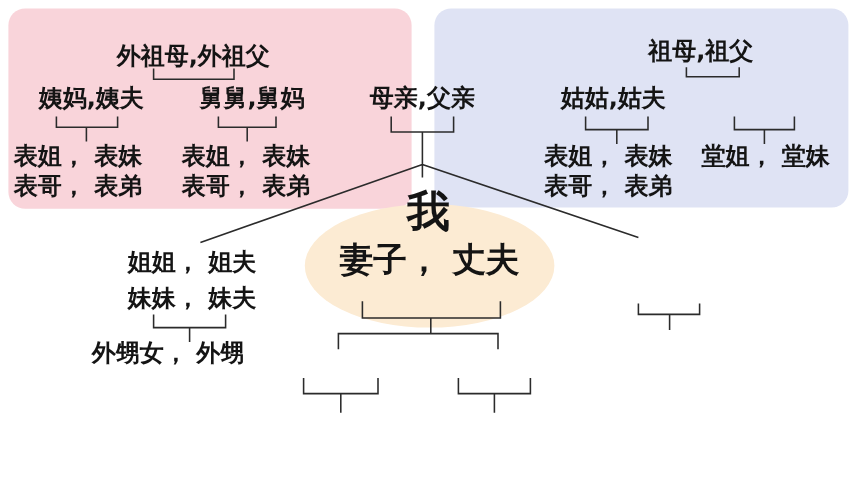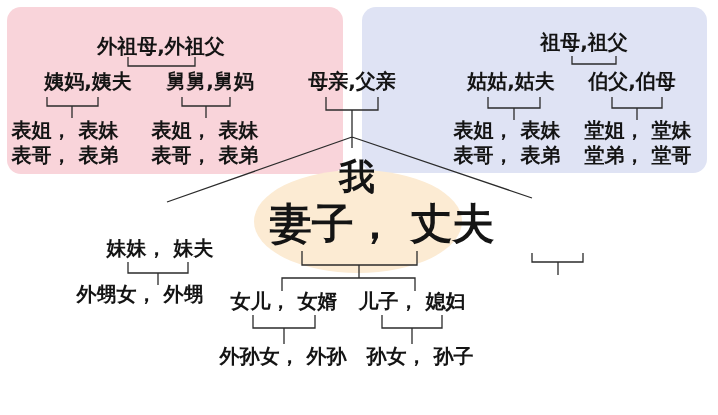--- a/index.html
+++ b/index.html
@@ -11,21 +11,21 @@
   #canvas{position:relative;width:718px;height:415px;background:var(--background);overflow:hidden;}
   .box{position:absolute;border-radius:14px;}
   #maternal-box{left:7px;top:7px;width:336px;height:167px;background:var(--maternal_box);}
   #paternal-box{left:362px;top:7px;width:345px;height:166px;background:var(--paternal_box);}
   #self-ellipse{position:absolute;left:254px;top:170px;width:208px;height:103px;border-radius:50%;background:var(--self_ellipse);}
   svg.lines{position:absolute;left:0;top:0;width:718px;height:415px;}
   svg.lines path{stroke:var(--connector);stroke-width:1.3;fill:none;}
   .label{position:absolute;transform:translateX(-50%);white-space:nowrap;
          font-weight:700;font-size:20px;line-height:1.05;color:var(--text);}
   .label.big-self{font-size:36px;}
-  .label.big-spouse{font-size:42px;margin-left:24px;}
+  .label.big-spouse{font-size:28px;}
 </style>
 </head>
 <body>
 
 <div id="canvas">
 
   <div id="maternal-box" class="box"></div>
   <div id="paternal-box" class="box"></div>
   <div id="self-ellipse"></div>
 
@@ -38,42 +38,37 @@
     <path d="M488 97 V108 H540 V97 M514 108 V120"></path>
     <path d="M612 97 V108 H662 V97 M637 108 V120"></path>
     <path d="M128 262 V273 H188 V262 M158 273 V285"></path>
     <path d="M532 253 V262 H583 V253 M558 262 V275"></path>
     <path d="M302 251 V265 H417 V251 M359 265 V278 M282 291 V278 H415 V291"></path>
     <path d="M253 315 V328 H315 V315 M284 328 V344"></path>
     <path d="M382 315 V328 H442 V315 M412 328 V344"></path>
   </svg>
 
   <div class="label" style="left:161px;top:36px">外祖母,外祖父</div>
-  <div class="label" style="left:88px;top:71px">姨妈,姨夫</div>
+  <div class="label" style="left:76px;top:71px">姨妈,姨夫</div>
   <div class="label" style="left:210px;top:71px">舅舅,舅妈</div>
   <div class="label" style="left:65px;top:120px">表姐， 表妹</div>
   <div class="label" style="left:65px;top:145px">表哥， 表弟</div>
   <div class="label" style="left:205px;top:120px">表姐， 表妹</div>
   <div class="label" style="left:205px;top:145px">表哥， 表弟</div>
 
   <div class="label" style="left:352px;top:71px">母亲,父亲</div>
 
   <div class="label" style="left:584px;top:32px">祖母,祖父</div>
   <div class="label" style="left:511px;top:71px">姑姑,姑夫</div>
-  <div class="label" style="left:632px;top:71px">伯父,伯母</div>
   <div class="label" style="left:507px;top:120px">表姐， 表妹</div>
   <div class="label" style="left:507px;top:145px">表哥， 表弟</div>
   <div class="label" style="left:638px;top:120px">堂姐， 堂妹</div>
-  <div class="label" style="left:638px;top:145px">堂弟， 堂哥</div>
 
   <div class="label big-self" style="left:357px;top:158px">我</div>
   <div class="label big-spouse" style="left:358px;top:202px">妻子， 丈夫</div>
 
+  <div class="label" style="left:160px;top:208px">姐姐， 姐夫</div>
   <div class="label" style="left:140px;top:284px">外甥女， 外甥</div>
   <div class="label" style="left:160px;top:238px">妹妹， 妹夫</div>
 
 
-  <div class="label" style="left:284px;top:291px">女儿， 女婿</div>
-  <div class="label" style="left:412px;top:291px">儿子， 媳妇</div>
-  <div class="label" style="left:283px;top:346px">外孙女， 外孙</div>
-  <div class="label" style="left:420px;top:346px">孙女， 孙子</div>
 
 </div>
 
 </body></html>

